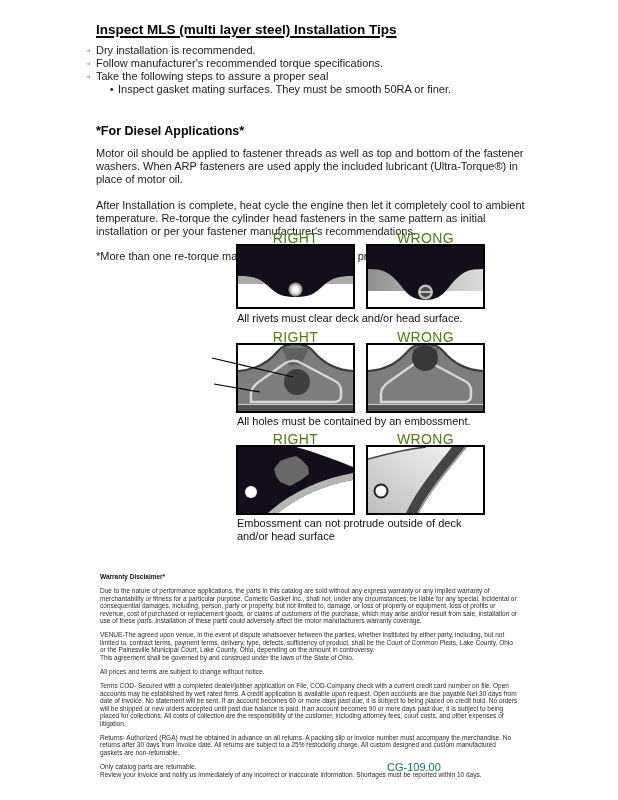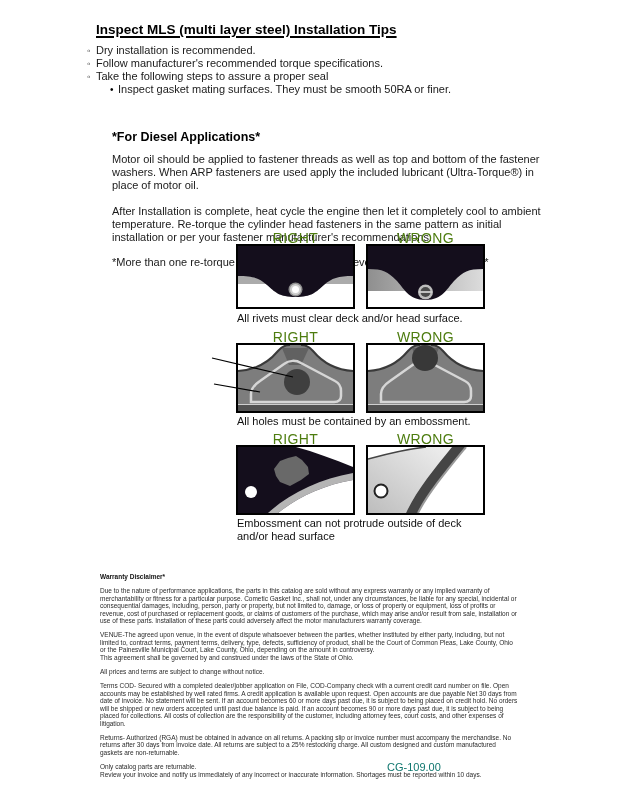--- a/index.html
+++ b/index.html
@@ -9,21 +9,21 @@
   
   .tips{position:absolute;left:96px;top:22px;width:440px;}
   .title{font-size:13.5px;font-weight:bold;margin:0 0 7px 0;color:#000;
          text-decoration:underline;text-decoration-thickness:1.5px;text-underline-offset:2px;}
   .bullet{position:relative;font-size:11px;line-height:13px;}
   .bullet::before{content:"◦";position:absolute;left:-9px;top:-0.5px;font-size:10px;color:#222;}
   .sub-bullet{position:relative;font-size:11px;line-height:13px;padding-left:22px;}
   .sub-bullet::before{content:"•";position:absolute;left:14px;top:0;font-size:10px;color:#000;}
 
   
-  .diesel{position:absolute;left:96px;top:130px;width:442px;margin-left:16px;}
+  .diesel{position:absolute;left:96px;top:124px;width:442px;}
   .diesel h2{font-size:12.5px;font-weight:bold;margin:0 0 9px 0;color:#000;}
   .diesel p{font-size:11px;line-height:13.2px;margin:0 0 12px 0;}
 
   
   .dlabel{position:absolute;width:119px;text-align:center;font-size:14px;letter-spacing:0.4px;color:#4d7c0f;}
   .panel{position:absolute;width:115px;border:2px solid #000;background:#fff;}
   .panel svg{display:block;width:100%;height:100%;}
   .h61{height:61px;} .h66{height:66px;}
   .caption{position:absolute;left:237px;font-size:11px;line-height:13px;color:#111;}
 

